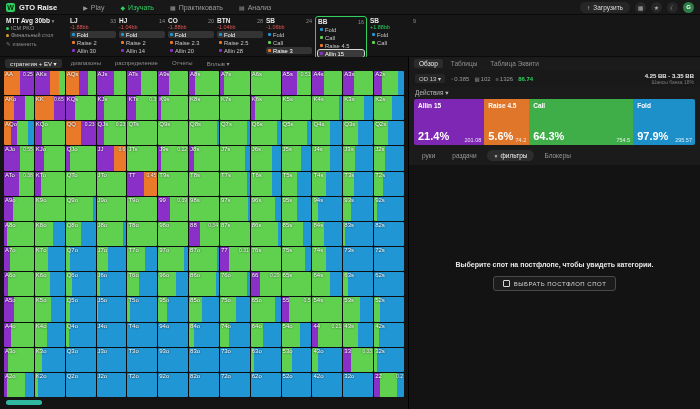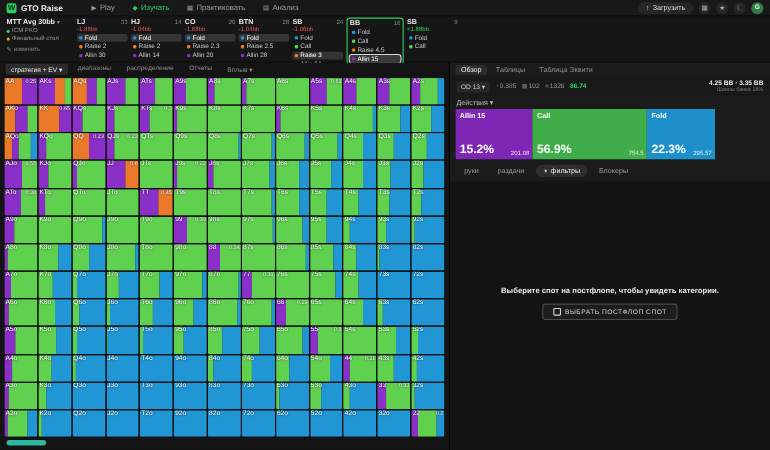--- a/index.html
+++ b/index.html
@@ -1124,31 +1124,36 @@
       <span class="stats-bb"><span>4.25 BB</span> · <span>3.35 BB</span></span><br>
       <span class="stats-odds"><span>Шансы банка</span> <span>18%</span></span>
     </span>
   </div>
   <div class="actions-label">
       <span>Действия ▾</span>
     </div>
   <div id="action-bar">
       <div class="aseg" style="flex: 0 0 25%; background: rgb(125, 39, 180);">
         <div class="aname">Allin 15</div>
-        <div class="apct">15.2%</div>
+        <div class="apct">21.4%</div>
         <div class="acmb">201.08</div>
+      </div>
+      <div class="aseg" style="flex: 0 0 16%; background: rgb(224, 118, 42);">
+        <div class="aname">Raise 4.5</div>
+        <div class="apct">5.6%</div>
+        <div class="acmb">74.2</div>
       </div>
       <div class="aseg" style="flex: 0 0 37%; background: rgb(63, 174, 73);">
         <div class="aname">Call</div>
-        <div class="apct">56.9%</div>
+        <div class="apct">64.3%</div>
         <div class="acmb">754.5</div>
       </div>
       <div class="aseg" style="flex: 0 0 22%; background: rgb(29, 143, 201);">
         <div class="aname">Fold</div>
-        <div class="apct">22.3%</div>
+        <div class="apct">97.9%</div>
         <div class="acmb">295.57</div>
       </div>
     </div>
   <div class="subtabs" id="subtabs">
       <div class="stab">
         <span>руки</span>
       </div>
       <div class="stab">
         <span>раздачи</span>
       </div>

